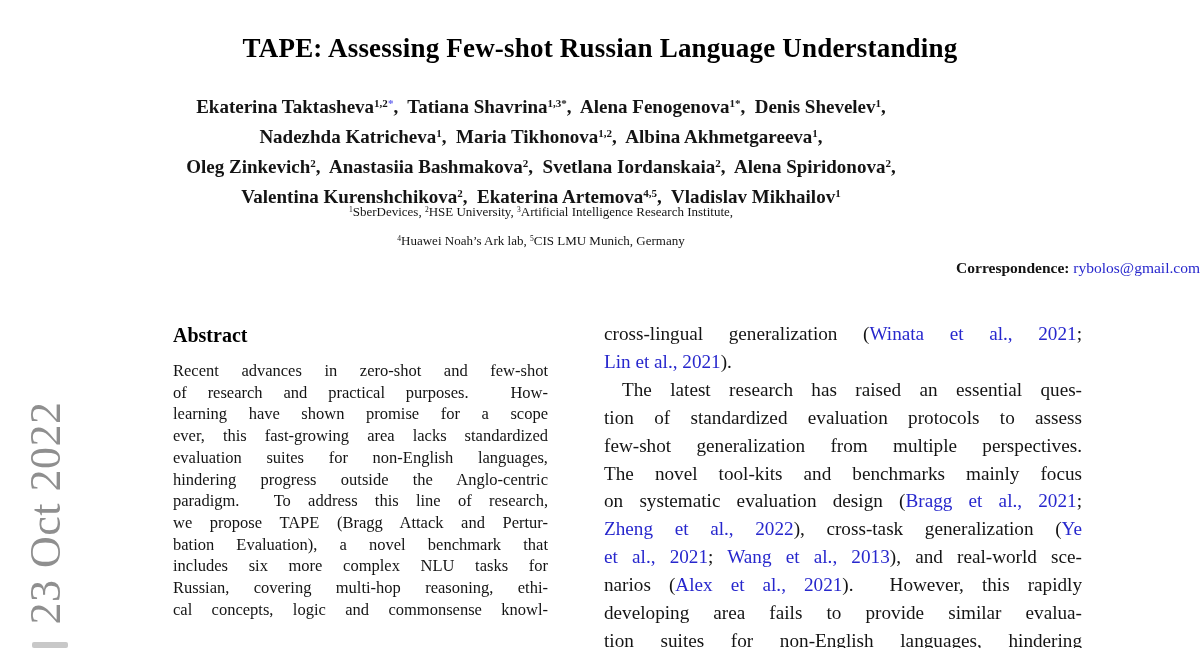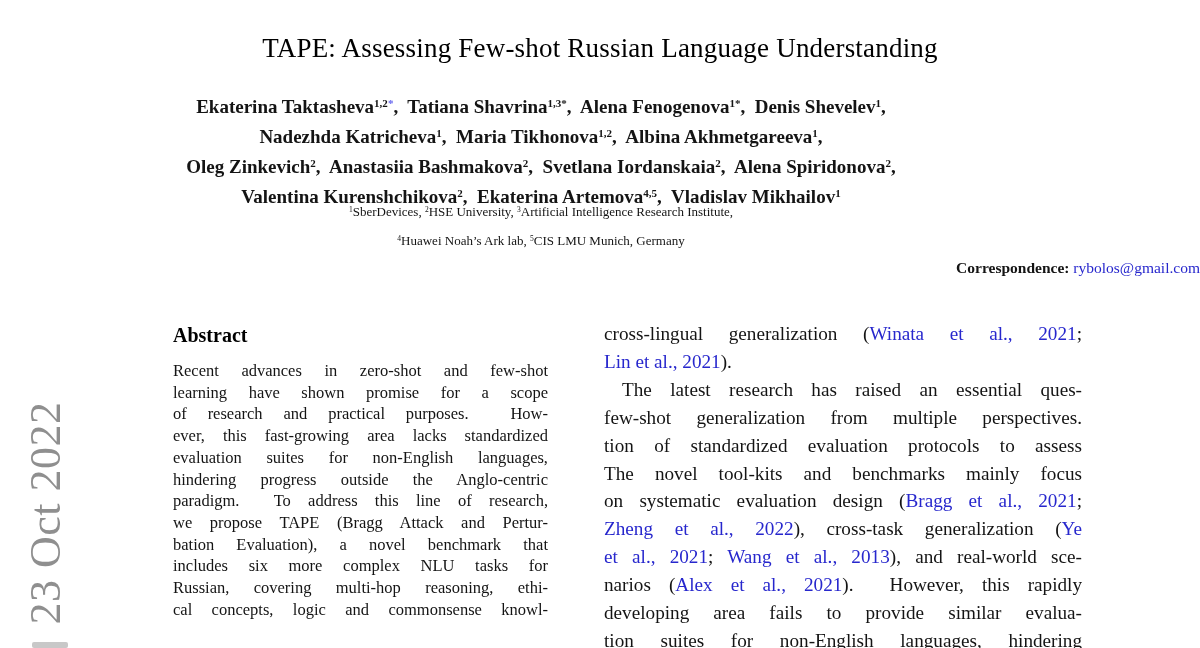--- a/index.html
+++ b/index.html
@@ -1,19 +1,19 @@
 <!DOCTYPE html>
 <html><head>
 <meta charset="utf-8">
 <style>
   html,body{margin:0;padding:0;width:1200px;height:648px;background:#ffffff;overflow:hidden}
   body{position:relative;font-family:"Liberation Serif","DejaVu Serif",serif;color:#141414}
 
   .title{position:absolute;top:33px;left:0;width:1200px;text-align:center;
-         font-weight:normal;font-size:27px;color:#000;letter-spacing:.2px}
+         font-weight:bold;font-size:27px;color:#000;letter-spacing:.2px}
 
   .center-lines{position:absolute;left:0;width:1082px;text-align:center;white-space:pre-wrap}
   .authors{top:93px;font-weight:bold;font-size:19px;line-height:27px}
   .affils{top:198px;font-size:13px;line-height:27px}
   .center-lines .line{text-align:center;text-align-last:center}
 
   .corr{position:absolute;top:259px;left:0;width:1200px;text-align:right;font-size:15.5px}
   .corr-label{font-weight:bold}
   .email{color:var(--link,#2727cd);cursor:pointer;text-decoration:none}
 
@@ -50,39 +50,39 @@
 <div class="center-lines authors" id="author-block"><div class="line"><span>Ekaterina Taktasheva</span><span class="sup">1,2</span><span class="sup star">*</span><span>,  </span><span>Tatiana Shavrina</span><span class="sup">1,3*</span><span>,  </span><span>Alena Fenogenova</span><span class="sup">1*</span><span>,  </span><span>Denis Shevelev</span><span class="sup">1</span><span>,</span></div><div class="line"><span>Nadezhda Katricheva</span><span class="sup">1</span><span>,  </span><span>Maria Tikhonova</span><span class="sup">1,2</span><span>,  </span><span>Albina Akhmetgareeva</span><span class="sup">1</span><span>,</span></div><div class="line"><span>Oleg Zinkevich</span><span class="sup">2</span><span>,  </span><span>Anastasiia Bashmakova</span><span class="sup">2</span><span>,  </span><span>Svetlana Iordanskaia</span><span class="sup">2</span><span>,  </span><span>Alena Spiridonova</span><span class="sup">2</span><span>,</span></div><div class="line"><span>Valentina Kurenshchikova</span><span class="sup">2</span><span>,  </span><span>Ekaterina Artemova</span><span class="sup">4,5</span><span>,  </span><span>Vladislav Mikhailov</span><span class="sup">1</span></div></div>
 
 <div class="center-lines affils" id="affiliation-block"><div class="line"><span class="sup">1</span><span>SberDevices, </span><span class="sup">2</span><span>HSE University, </span><span class="sup">3</span><span>Artificial Intelligence Research Institute,</span></div><div class="line"><span class="sup">4</span><span>Huawei Noah’s Ark lab, </span><span class="sup">5</span><span>CIS LMU Munich, Germany</span></div></div>
 
 <div class="corr"><span class="corr-label">Correspondence:</span><span> </span><a class="email">rybolos@gmail.com</a></div>
 
 <div class="abs-head">Abstract</div>
 
 <div class="abs-body" id="abstract-body">
     <div class="line"><span>Recent advances in zero-shot and few-shot</span></div>
+    <div class="line"><span>of research and practical purposes.  How-</span></div>
     <div class="line"><span>learning have shown promise for a scope</span></div>
-    <div class="line"><span>of research and practical purposes.  How-</span></div>
     <div class="line"><span>ever, this fast-growing area lacks standardized</span></div>
     <div class="line"><span>evaluation suites for non-English languages,</span></div>
     <div class="line"><span>hindering progress outside the Anglo-centric</span></div>
     <div class="line"><span>paradigm.  To address this line of research,</span></div>
     <div class="line"><span>we propose TAPE (Bragg Attack and Pertur-</span></div>
     <div class="line"><span>bation Evaluation), a novel benchmark that</span></div>
     <div class="line"><span>includes six more complex NLU tasks for</span></div>
     <div class="line"><span>Russian, covering multi-hop reasoning, ethi-</span></div>
     <div class="line"><span>cal concepts, logic and commonsense knowl-</span></div>
   </div>
 
 <div class="col-right" id="intro-column">
     <div class="line"><span>cross-lingual generalization (</span><span class="cite">Winata et al., 2021</span><span>;</span></div>
     <div class="line endpar"><span class="cite">Lin et al., 2021</span><span>).</span></div>
     <div class="line indent"><span>The latest research has raised an essential ques-</span></div>
+    <div class="line"><span>tion of standardized evaluation protocols to assess</span></div>
     <div class="line"><span>few-shot generalization from multiple perspectives.</span></div>
-    <div class="line"><span>tion of standardized evaluation protocols to assess</span></div>
     <div class="line"><span>The novel tool-kits and benchmarks mainly focus</span></div>
     <div class="line"><span>on systematic evaluation design (</span><span class="cite">Bragg et al., 2021</span><span>;</span></div>
     <div class="line"><span class="cite">Zheng et al., 2022</span><span>), cross-task generalization (</span><span class="cite">Ye</span></div>
     <div class="line"><span class="cite">et al., 2021</span><span>; </span><span class="cite">Wang et al., 2013</span><span>), and real-world sce-</span></div>
     <div class="line"><span>narios (</span><span class="cite">Alex et al., 2021</span><span>).  However, this rapidly</span></div>
     <div class="line"><span>developing area fails to provide similar evalua-</span></div>
     <div class="line"><span>tion suites for non-English languages, hindering</span></div>
   </div>
 
 </body></html>

